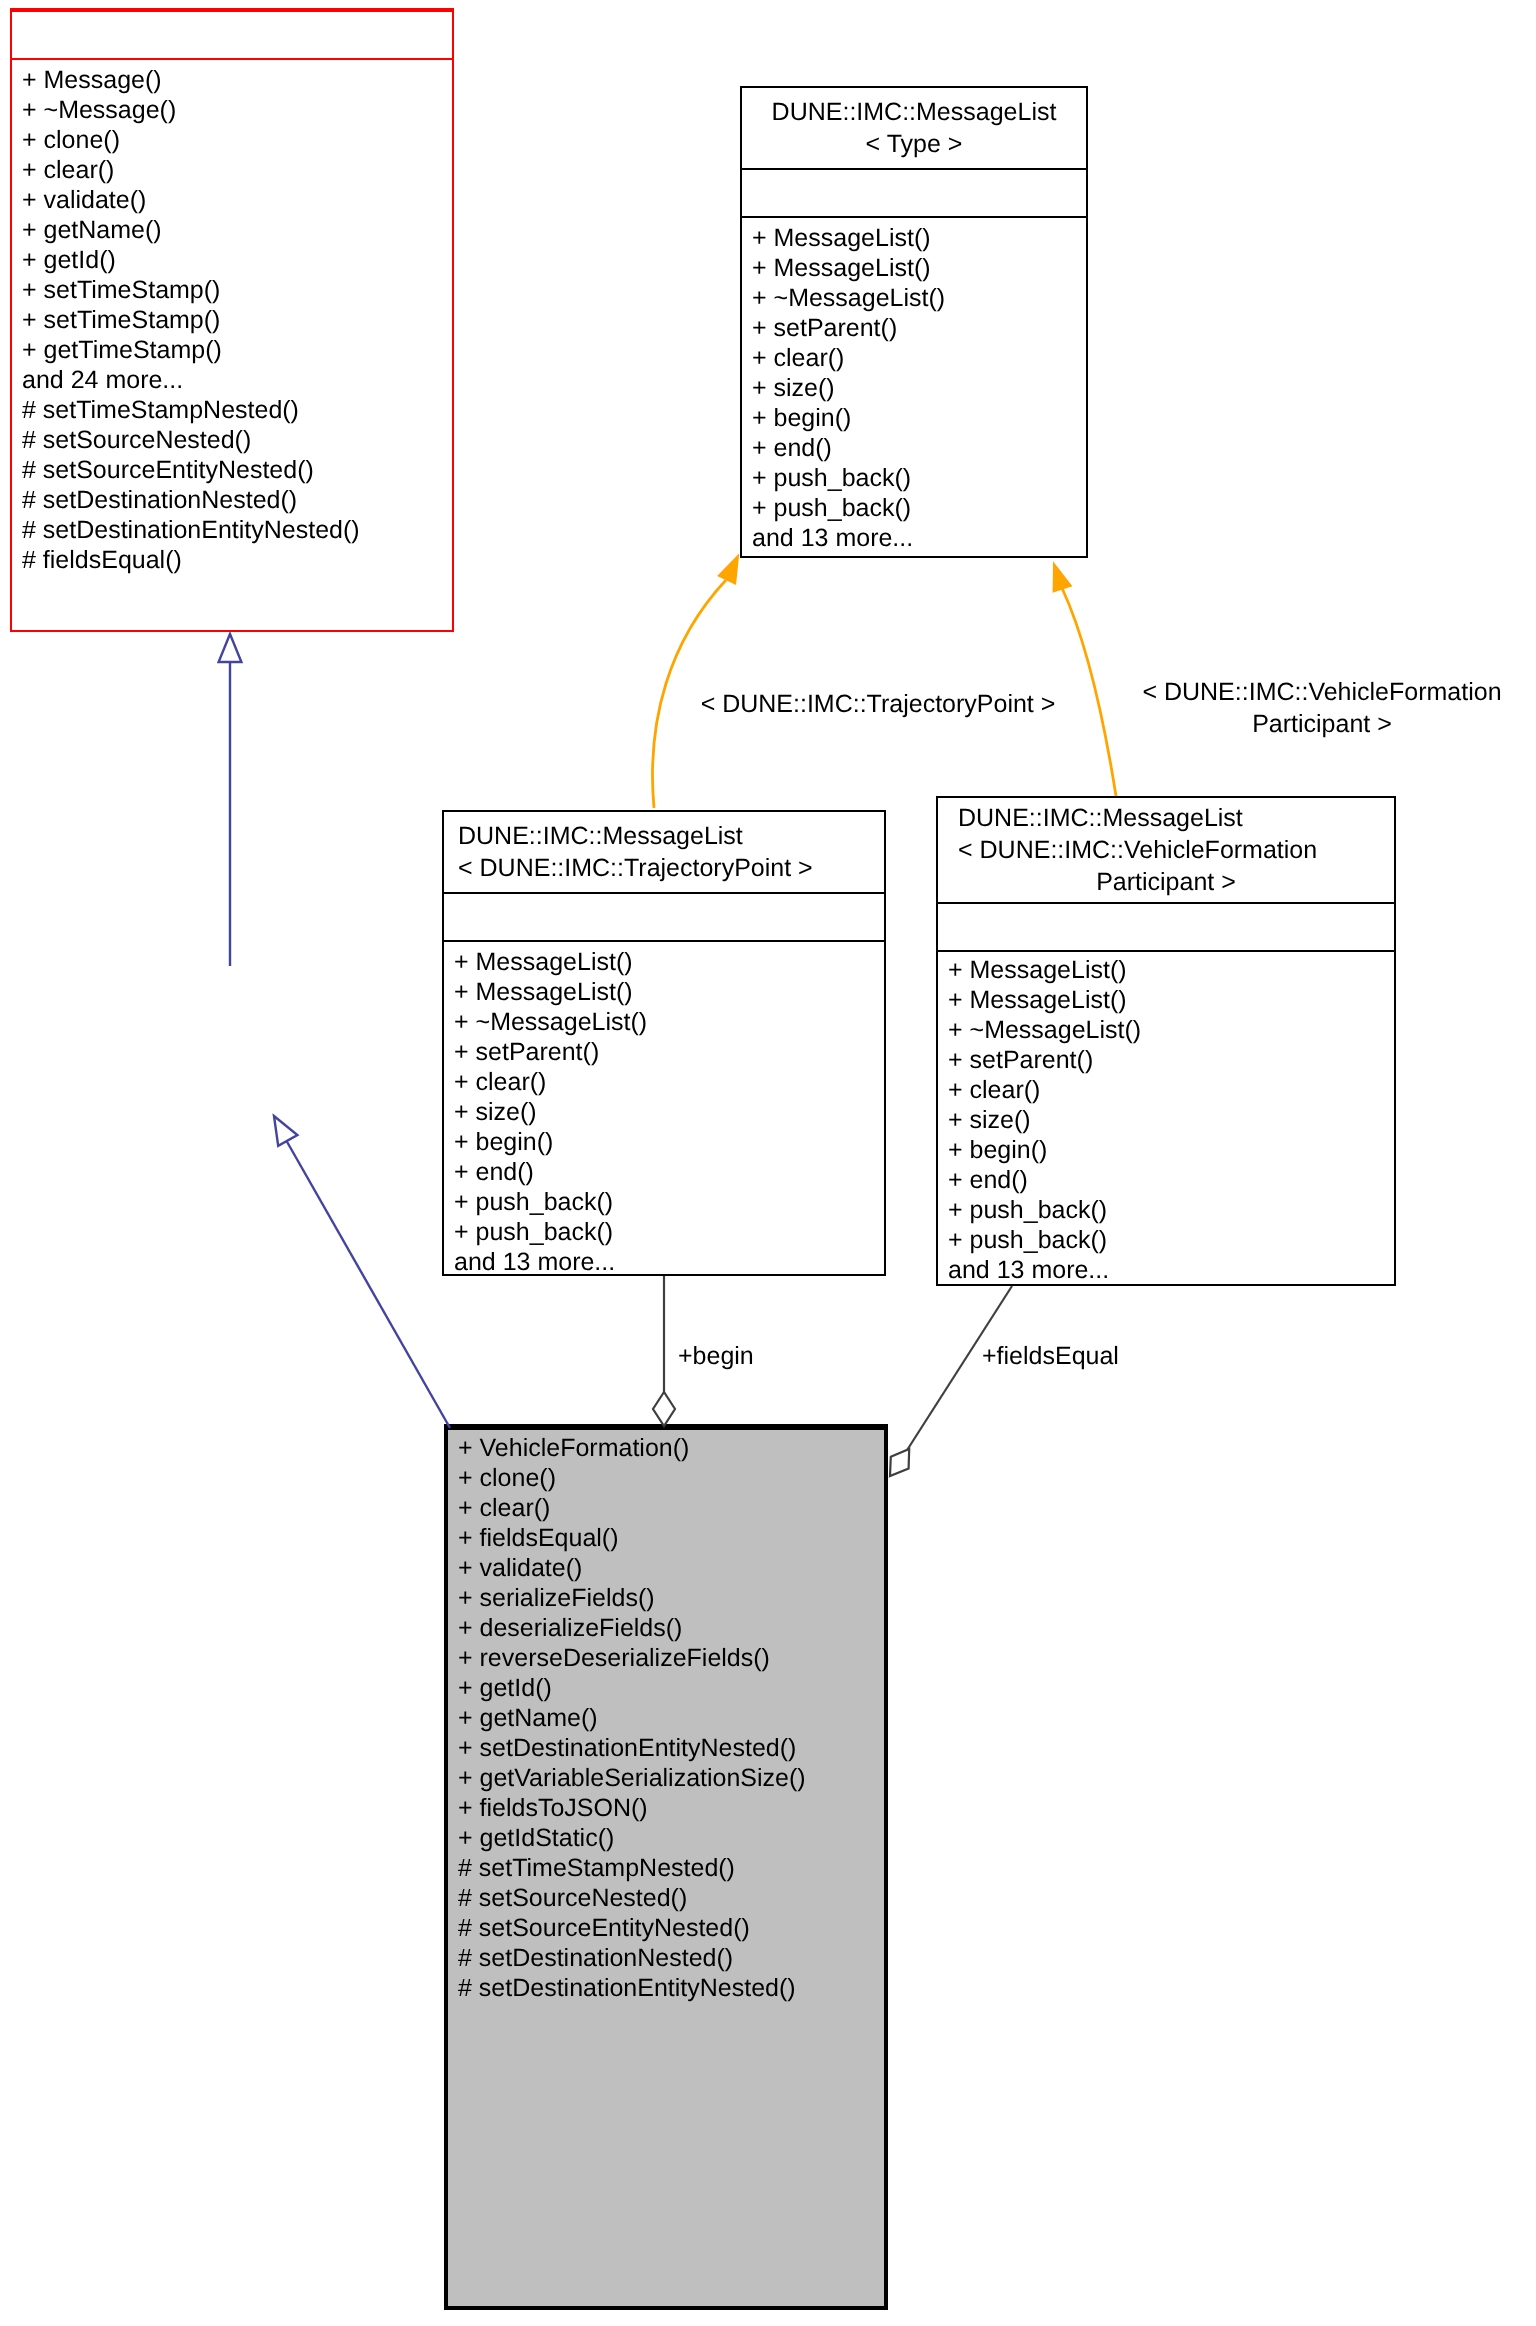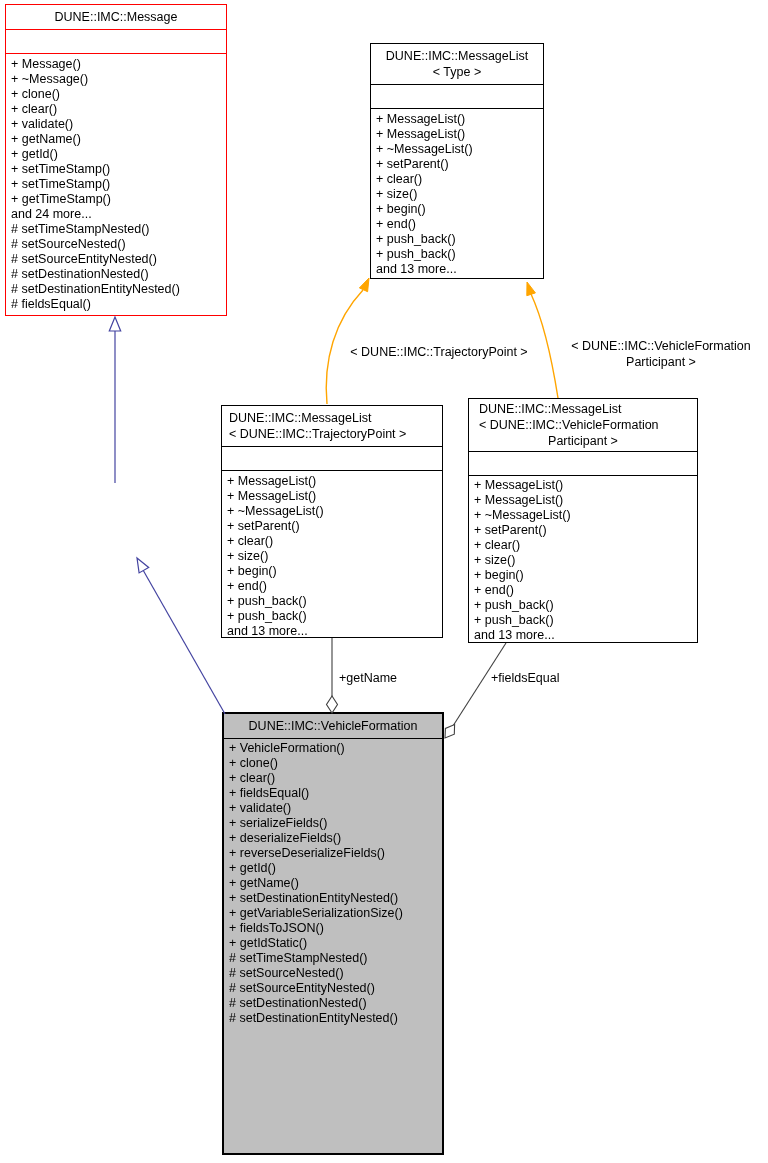--- a/index.html
+++ b/index.html
@@ -50,21 +50,20 @@
   .tmpl-head{fill:#ffa500;stroke:#ffa500;stroke-width:1px;}
   .agg{stroke:#3f3f3f;stroke-width:1.1px;fill:none;}
   .agg-diamond{fill:#ffffff;stroke:#3f3f3f;stroke-width:1.1px;}
 </style>
 </head>
 <body>
 
 <div id="canvas">
 
   <div class="uml-box" id="box-message">
-    <div class="uml-title">DUNE::IMC::Message</div>
     <div class="uml-empty cmp"></div>
     <div class="uml-list cmp">
         <div class="member">+ Message()</div>
         <div class="member">+ ~Message()</div>
         <div class="member">+ clone()</div>
         <div class="member">+ clear()</div>
         <div class="member">+ validate()</div>
         <div class="member">+ getName()</div>
         <div class="member">+ getId()</div>
         <div class="member">+ setTimeStamp()</div>
@@ -139,21 +138,20 @@
         <div class="member">+ size()</div>
         <div class="member">+ begin()</div>
         <div class="member">+ end()</div>
         <div class="member">+ push_back()</div>
         <div class="member">+ push_back()</div>
         <div class="member">and 13 more...</div>
       </div>
   </div>
 
   <div class="uml-box" id="box-vf">
-    <div class="uml-title">DUNE::IMC::VehicleFormation</div>
     <div class="uml-list uml-methods cmp">
         <div class="member">+ VehicleFormation()</div>
         <div class="member">+ clone()</div>
         <div class="member">+ clear()</div>
         <div class="member">+ fieldsEqual()</div>
         <div class="member">+ validate()</div>
         <div class="member">+ serializeFields()</div>
         <div class="member">+ deserializeFields()</div>
         <div class="member">+ reverseDeserializeFields()</div>
         <div class="member">+ getId()</div>
@@ -170,21 +168,21 @@
       </div>
   </div>
 
   <div class="edge-label center" style="left:336px;top:344px;width:206px;">&lt; DUNE::IMC::TrajectoryPoint &gt;</div>
 
   <div class="edge-label center" style="left:556px;top:338px;width:210px;">
     <div>&lt; DUNE::IMC::VehicleFormation</div>
     <div>Participant &gt;</div>
   </div>
 
-  <div class="edge-label" style="left:339px;top:670px;">+getName</div>
+  <div class="edge-label" style="left:339px;top:670px;">+begin</div>
 
   <div class="edge-label" style="left:491px;top:670px;">+fieldsEqual</div>
 
   <svg id="edges" width="768" height="1163" viewBox="0 0 768 1163">
 
     <g>
       <line class="inh" x1="115" y1="483" x2="115" y2="331"></line>
       <polygon class="inh-head" points="115,317 109.3,331 120.7,331"></polygon>
     </g>
 

